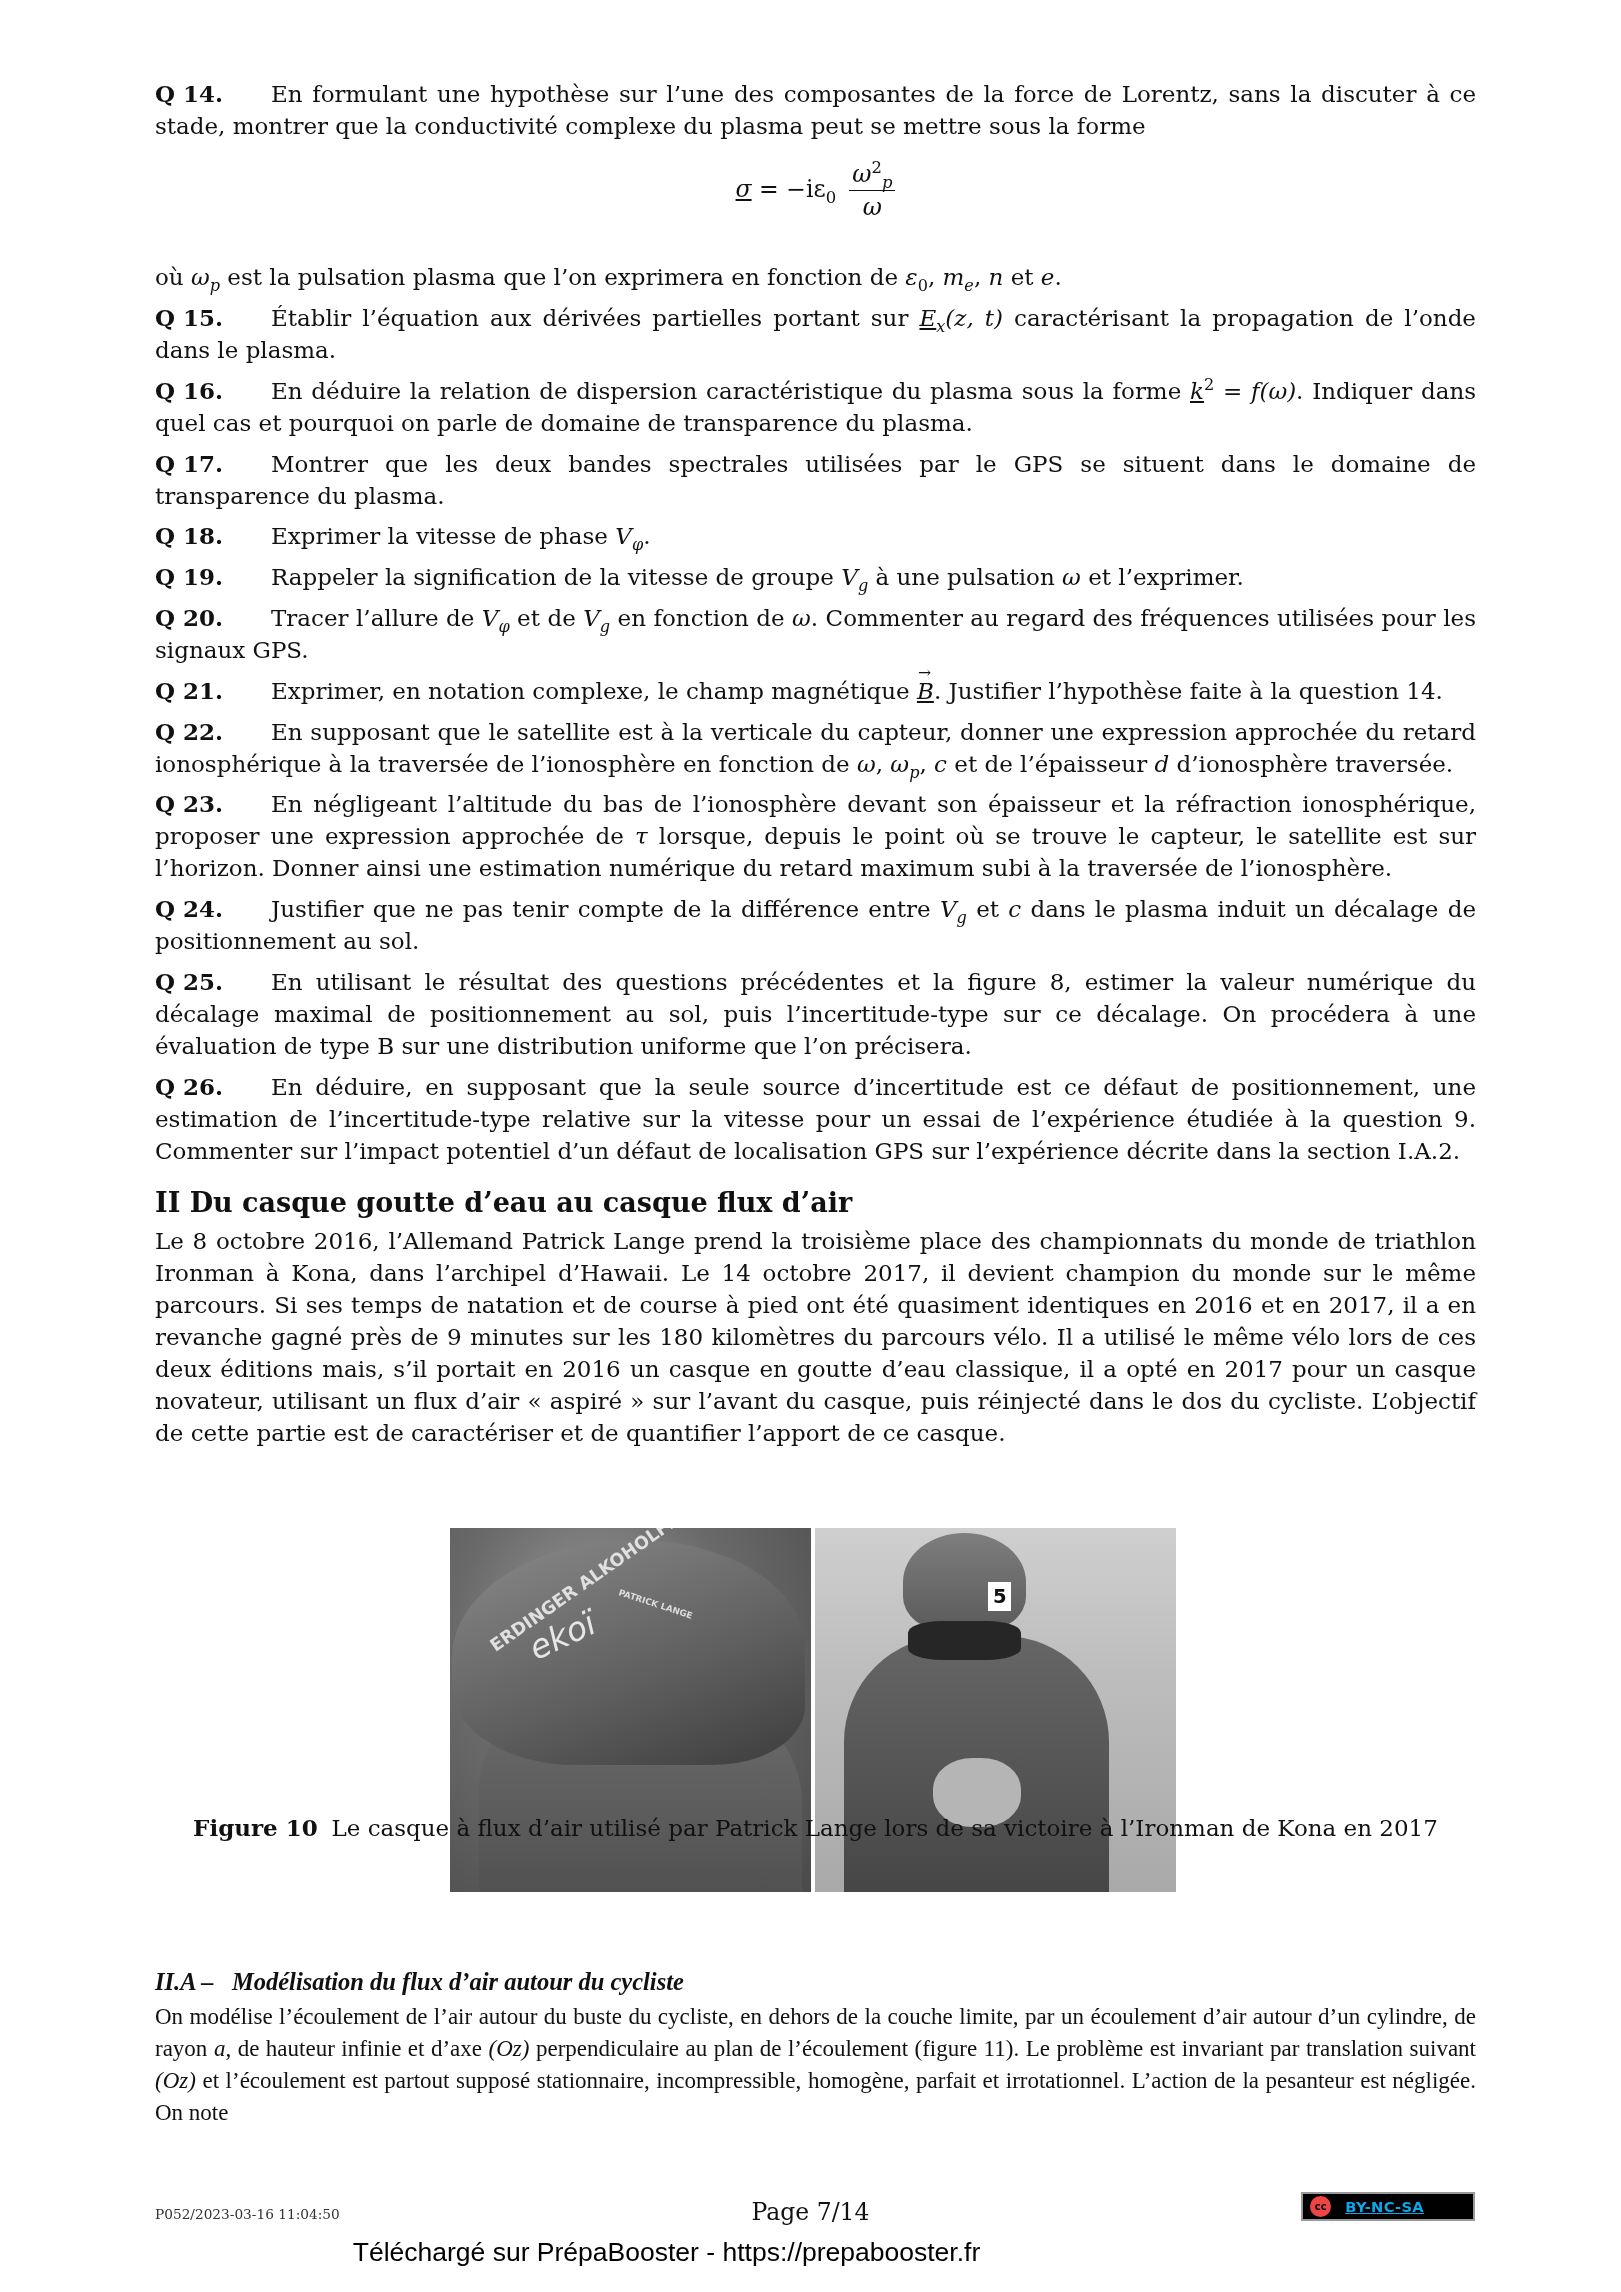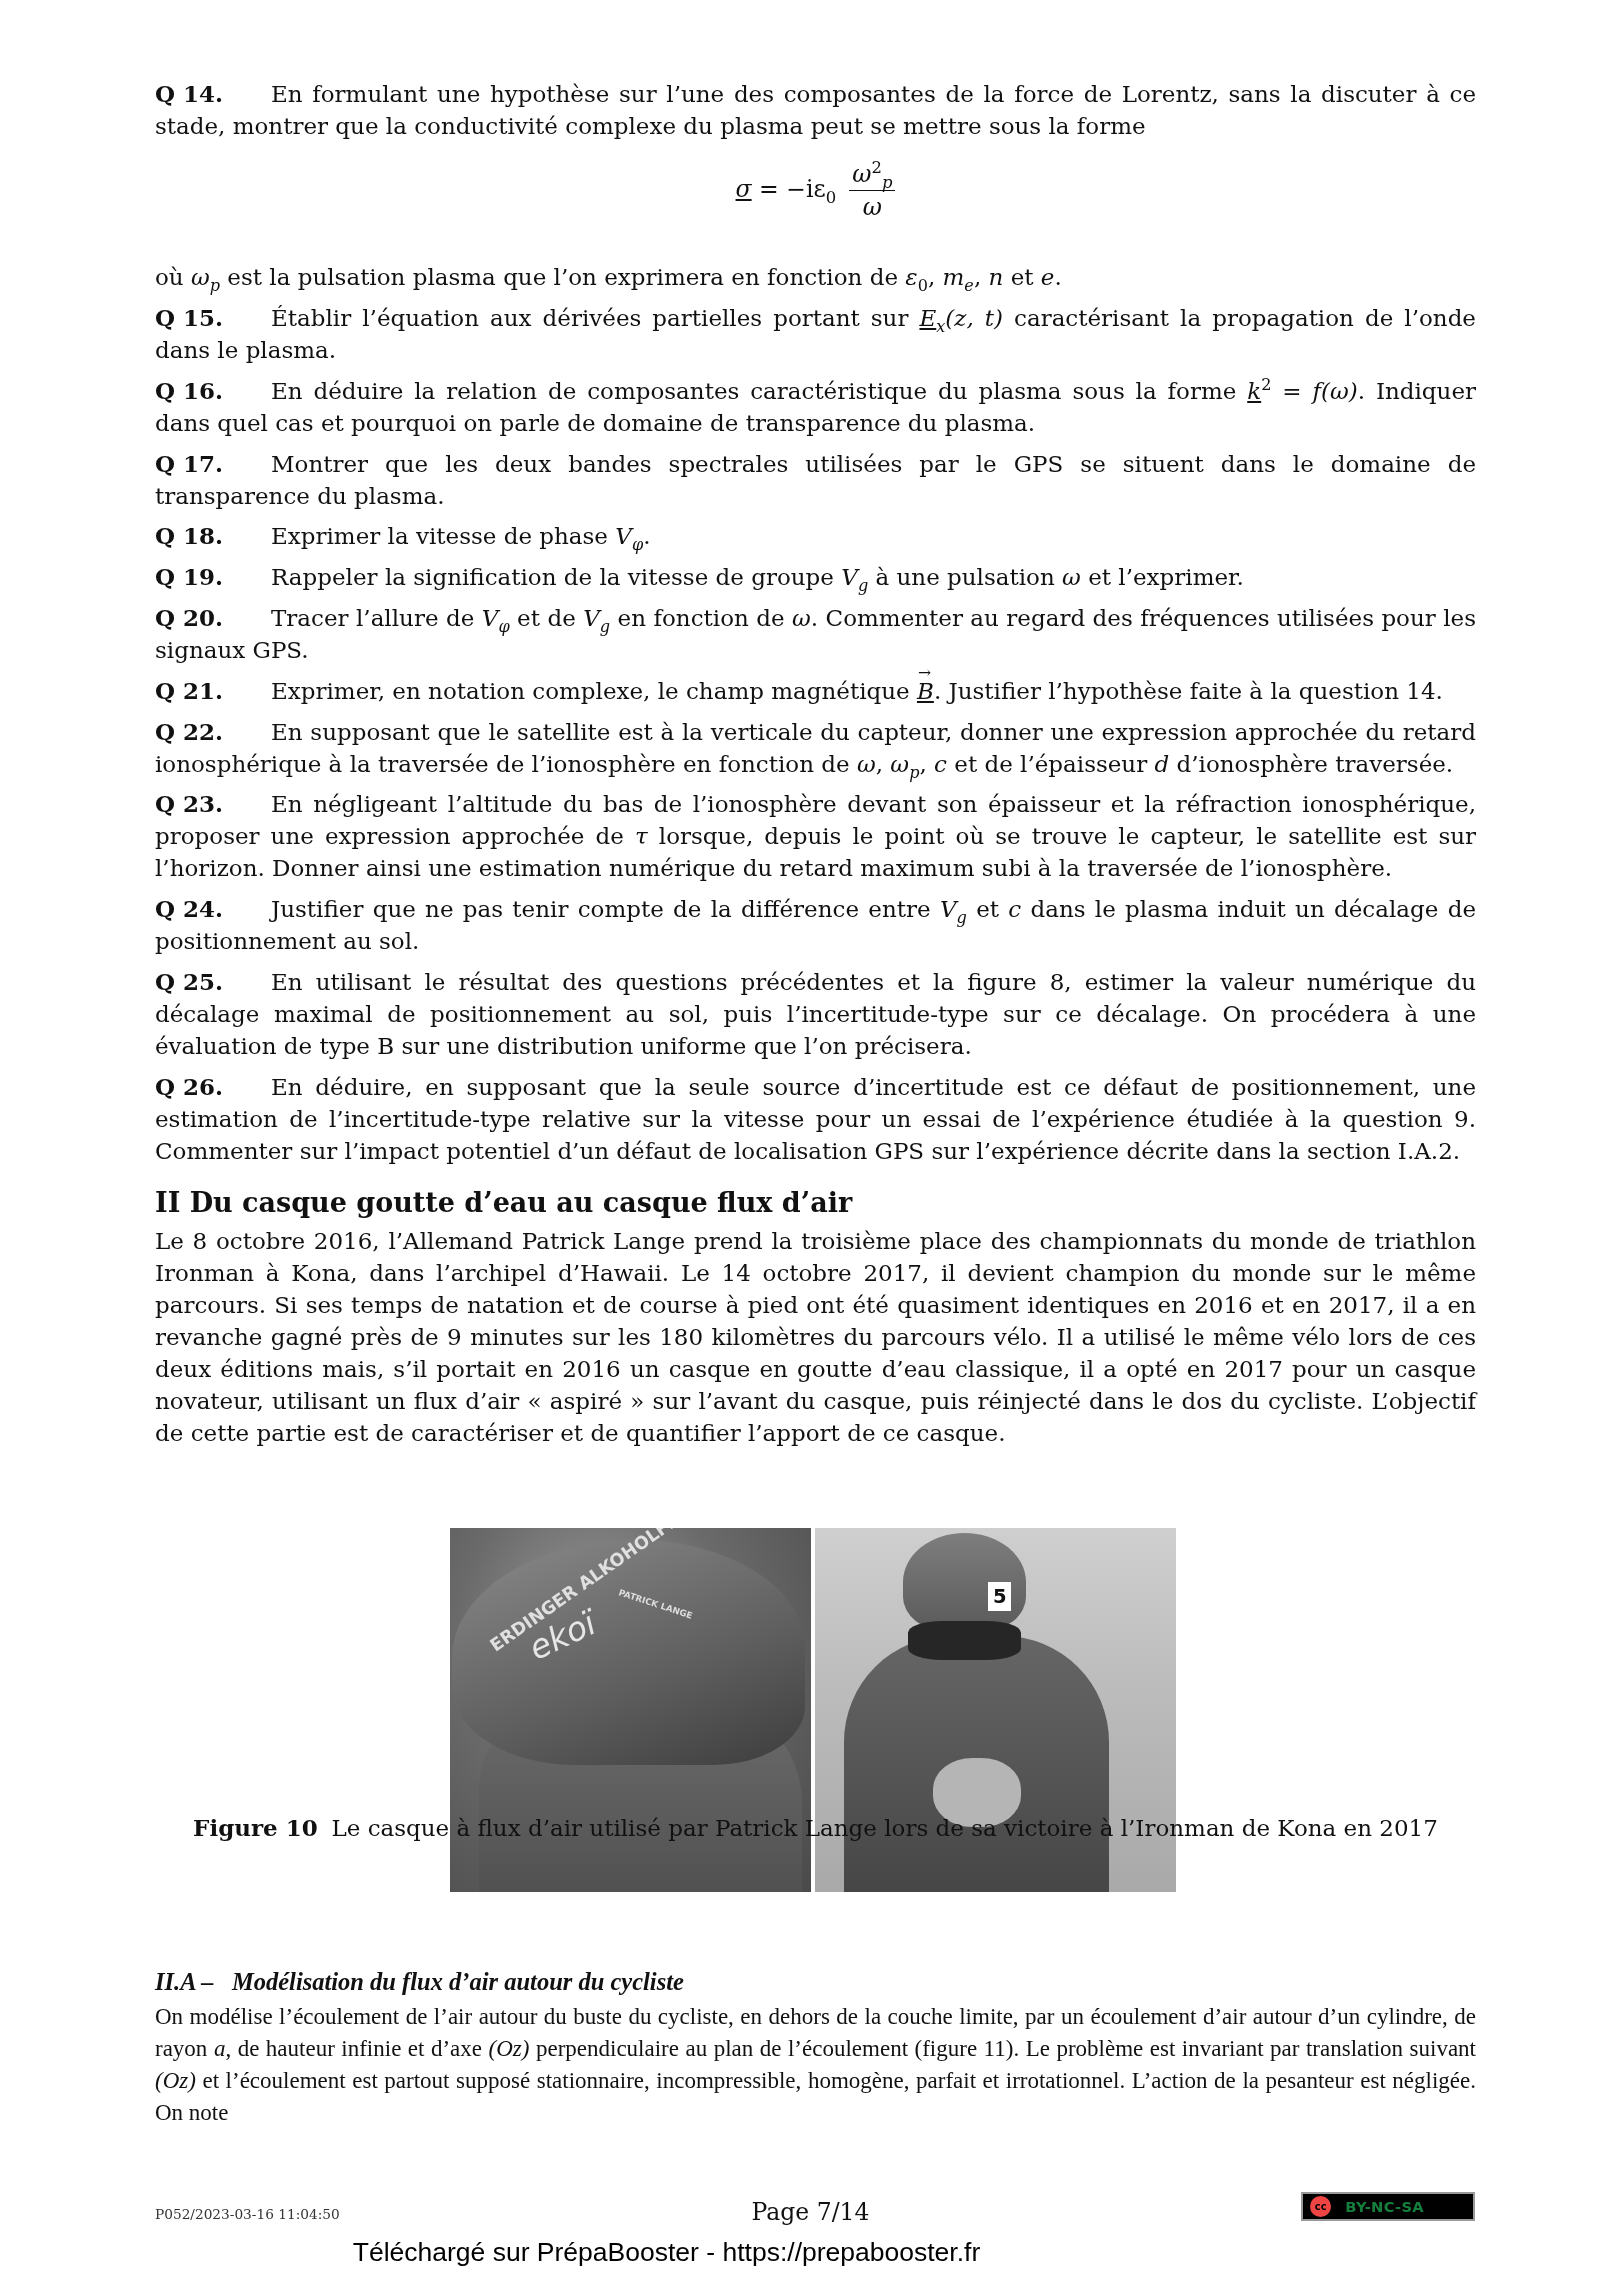--- a/index.html
+++ b/index.html
@@ -44,21 +44,21 @@
             transform: rotate(18deg); }
   .caption { position: absolute; left: 155px; width: 1321px; top: 1813px; text-align: center; font-size: 23px; line-height: 29px; }
   .caption b { margin-right: 13.7px; }
   .footer-left { position: absolute; left: 155px; top: 2206px; font-size: 13.7px; color: #333; }
   .footer-center { position: absolute; left: 0; width: 1621px; top: 2198px; text-align: center; font-size: 23.5px; }
   .cc-badge { position: absolute; left: 1301px; top: 2192px; width: 174px; height: 29px; background: #000; border: 2px solid #999;
               box-sizing: border-box; display: flex; align-items: center; }
   .cc-circle { width: 25.5px; height: 25.5px; margin-left: 4.9px; border-radius: 50%; background: #ef4444; border: 2px solid #000;
                box-sizing: border-box; font-family: "DejaVu Sans", sans-serif; font-weight: bold; font-size: 9.8px;
                display: flex; align-items: center; justify-content: center; color: #000; }
-  .cc-text { color: #15803d; font-family: "DejaVu Sans", sans-serif; font-weight: bold; font-size: 14.7px; margin-left: 11.8px; letter-spacing: 0.3px; }
+  .cc-text { color: #0ea5e9; font-family: "DejaVu Sans", sans-serif; font-weight: bold; font-size: 14.7px; margin-left: 11.8px; letter-spacing: 0.3px; text-decoration: underline; }
   .download { position: absolute; left: 0; width: 1333px; top: 2237px; text-align: center; font-family: "Liberation Sans", sans-serif; font-size: 26.5px; color: #000; }
 </style>
 </head>
 <body>
 
 <div class="col" style="top:78px;">
 
   <p class="p q">
     <span class="qnum">Q 14.</span><span>En formulant une hypothèse sur l’une des composantes de la force de Lorentz, sans la discuter à ce stade, montrer que la conductivité complexe du plasma peut se mettre sous la forme</span>
   </p>
@@ -71,21 +71,21 @@
   </div>
   <p class="p q">
     <span>où </span><span class="m">ω</span><sub class="m">p</sub><span> est la pulsation plasma que l’on exprimera en fonction de </span><span class="m">ε</span><sub>0</sub><span>, </span><span class="m">m</span><sub class="m">e</sub><span>, </span><span class="m">n</span><span> et </span><span class="m">e</span><span>.</span>
   </p>
 
   <p class="p q">
     <span class="qnum">Q 15.</span><span>Établir l’équation aux dérivées partielles portant sur </span><span class="m ul">E</span><sub class="m">x</sub><span class="m">(z, t)</span><span> caractérisant la propagation de l’onde dans le plasma.</span>
   </p>
 
   <p class="p q">
-    <span class="qnum">Q 16.</span><span>En déduire la relation de composantes caractéristique du plasma sous la forme </span><span class="m ul">k</span><sup>2</sup><span class="m"> = f(ω)</span><span>. Indiquer dans quel cas et pourquoi on parle de domaine de transparence du plasma.</span>
+    <span class="qnum">Q 16.</span><span>En déduire la relation de dispersion caractéristique du plasma sous la forme </span><span class="m ul">k</span><sup>2</sup><span class="m"> = f(ω)</span><span>. Indiquer dans quel cas et pourquoi on parle de domaine de transparence du plasma.</span>
   </p>
 
   <p class="p q">
     <span class="qnum">Q 17.</span><span>Montrer que les deux bandes spectrales utilisées par le GPS se situent dans le domaine de transparence du plasma.</span>
   </p>
 
   <p class="p q">
     <span class="qnum">Q 18.</span><span>Exprimer la vitesse de phase </span><span class="m">V</span><sub class="m">φ</sub><span>.</span>
   </p>
 

